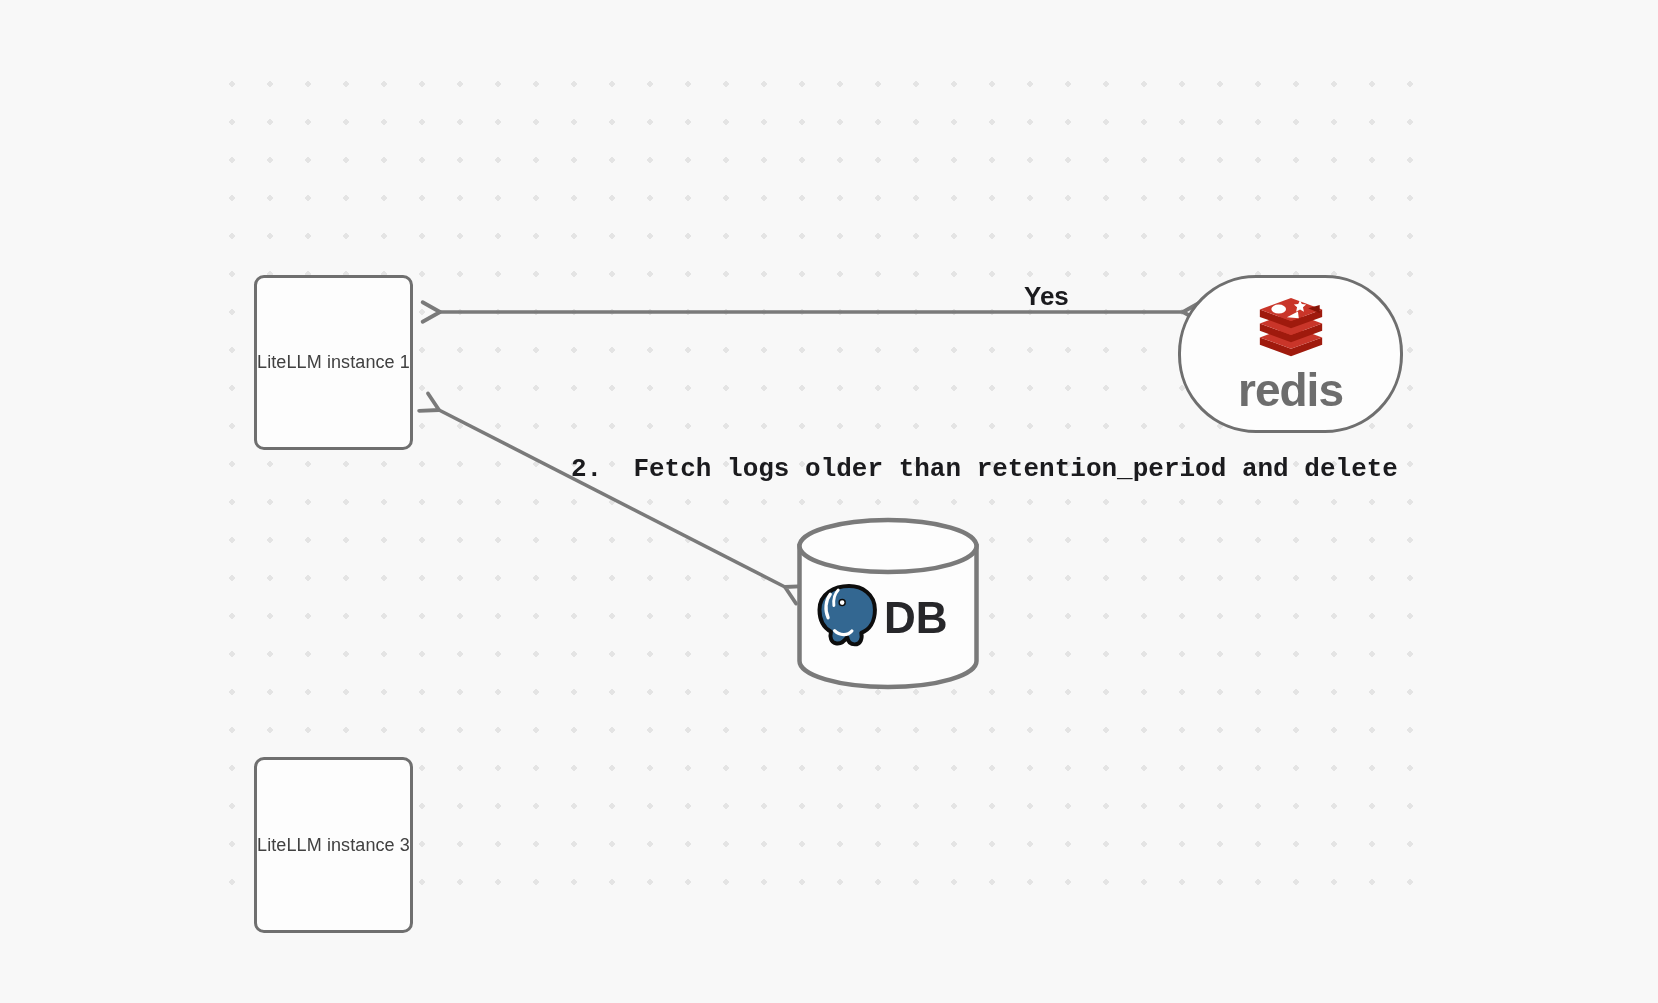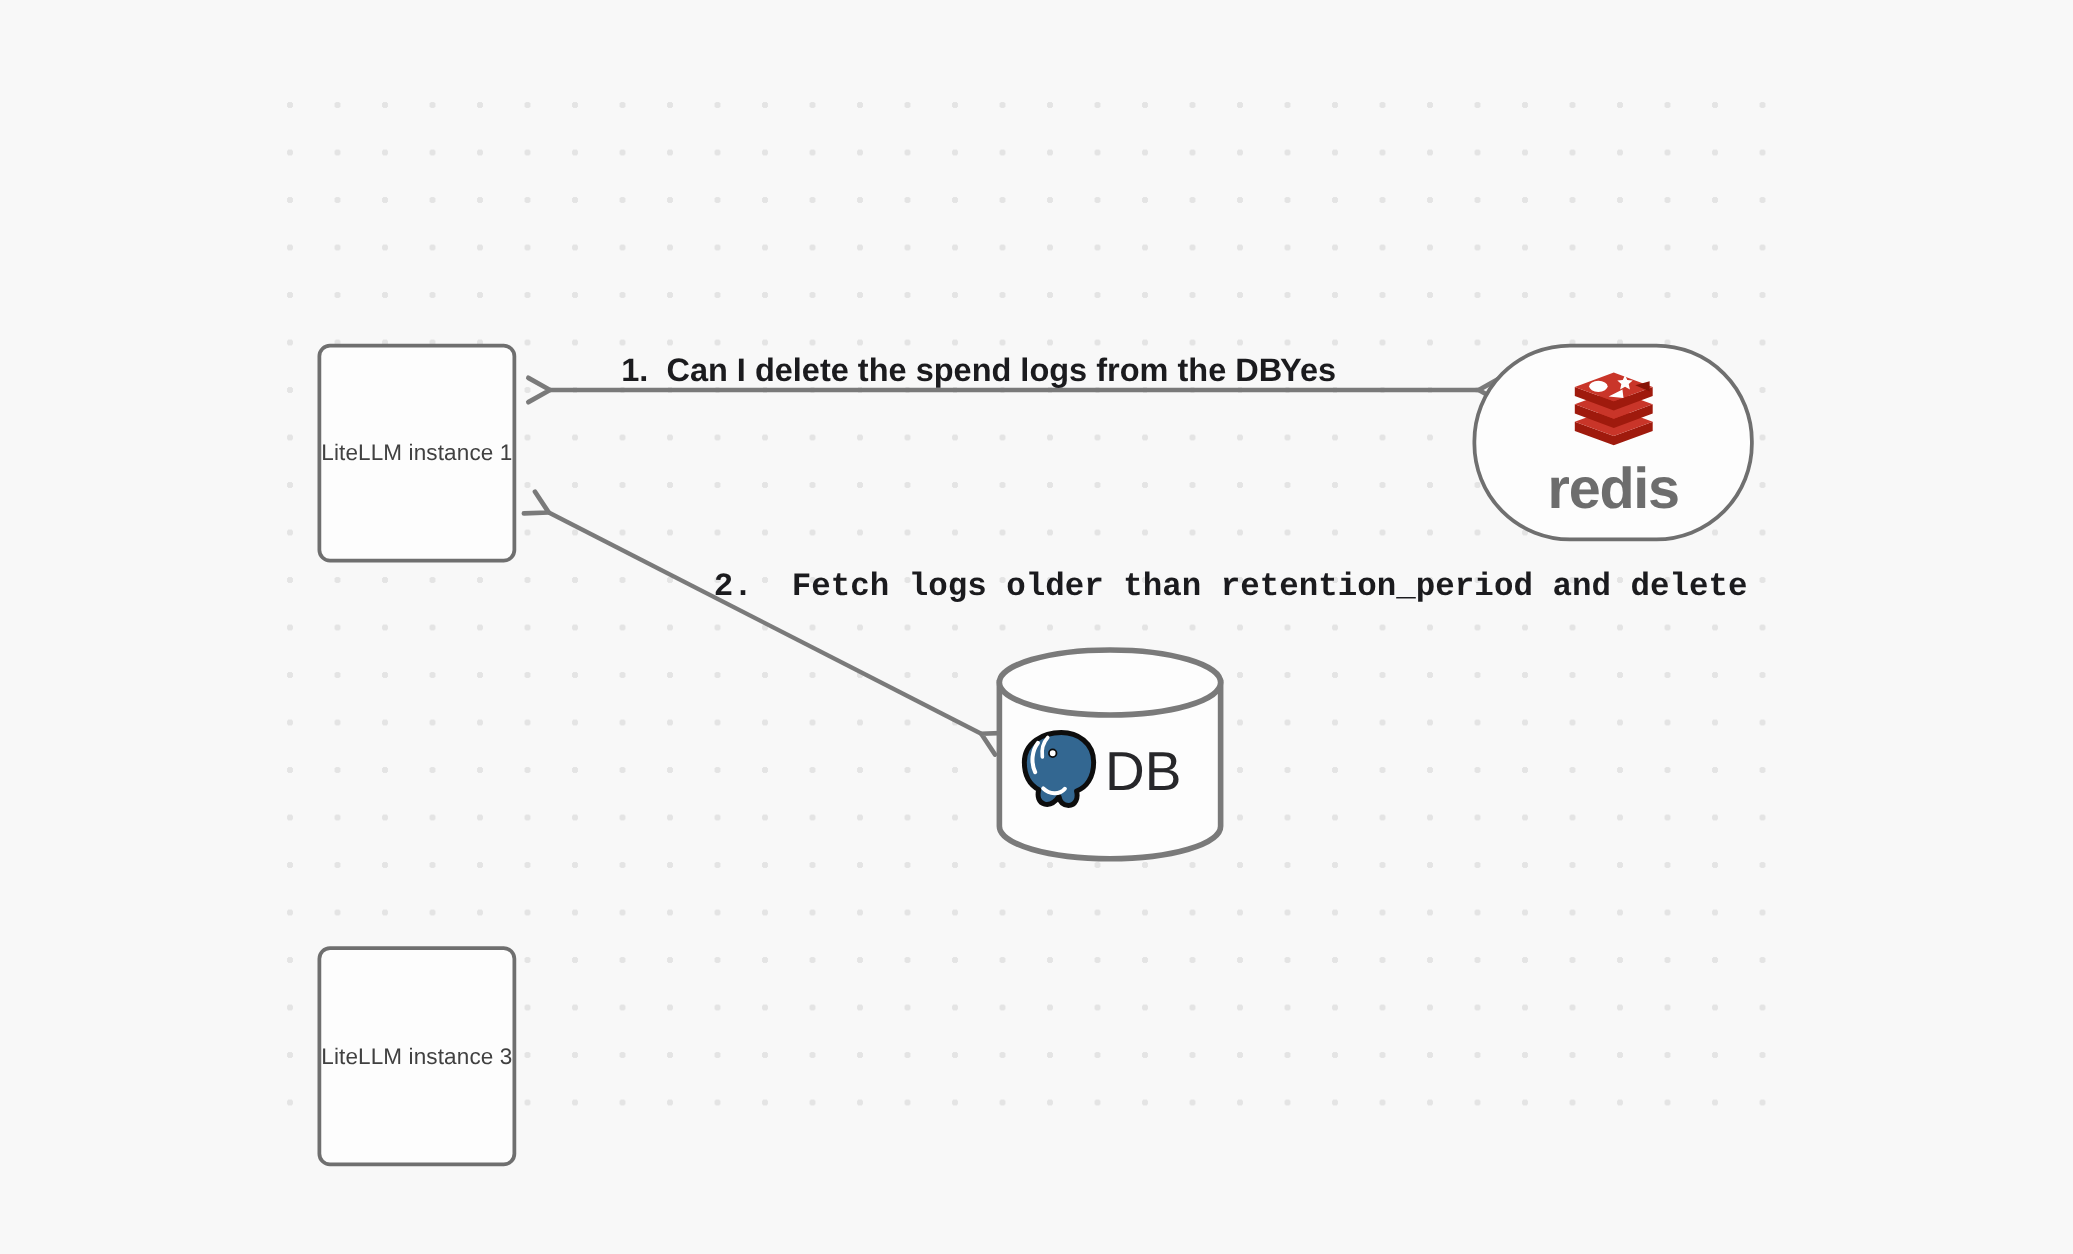--- a/index.html
+++ b/index.html
@@ -55,21 +55,21 @@
     z-index:3;
   }
   .redis-wordmark{
     font-size:46px;font-weight:700;color:var(--redis-text);
     letter-spacing:-1px;line-height:1;margin-top:2px;
   }
   .db-node{position:absolute;left:795px;top:516px;width:186px;height:175px;z-index:3;}
   .db-elephant{position:absolute;left:18px;top:63px;}
   .db-text{
     position:absolute;left:89px;top:80px;
-    font-size:44px;font-weight:400;color:var(--db-text);line-height:1;
+    font-size:44px;font-weight:700;color:var(--db-text);line-height:1;
   }
   .edge-label{
     position:absolute;
     font-size:26px;font-weight:700;color:var(--label-text);
     white-space:pre;line-height:1;z-index:4;
   }
   .edge-label-1{left:497px;top:283px;}
   .edge-label-yes{left:1024px;top:283px;}
   .edge-label-2{left:571px;top:456px;font-family:Liberation Mono, monospace;}
 </style>
@@ -129,19 +129,18 @@
                C52,88 48.5,84 47.5,78 C43.5,84 38,88 31.5,86.5 C25,85 23,78 25,70.5
                C15,65 9,54 9,40 C9,18 30,7 50,7 Z" fill="var(--pg-blue)" stroke="#0d0d0d" stroke-width="5.5" stroke-linejoin="round"></path>
       <path d="M24,18.5 C17.5,27 16,40 21,51" fill="none" stroke="#ffffff" stroke-width="4.5" stroke-linecap="round"></path>
       <path d="M35,12.5 C30,18 28,26 29,34" fill="none" stroke="#ffffff" stroke-width="4" stroke-linecap="round"></path>
       <path d="M30,69 C37,76 48,76.5 54,69.5" fill="none" stroke="#ffffff" stroke-width="4.5" stroke-linecap="round"></path>
       <circle cx="40.5" cy="30" r="4.2" fill="#ffffff" stroke="#0d0d0d" stroke-width="2"></circle>
     </svg>
     <span class="db-text">DB</span>
   </div>
 
-  <div class="edge-label edge-label-1">1.  Can I delete the spend logs from the DB</div>
 
   <div class="edge-label edge-label-yes">Yes</div>
 
   <div class="edge-label edge-label-2">2.  Fetch logs older than retention_period and delete</div>
 
 </div>
 
 </body></html>

